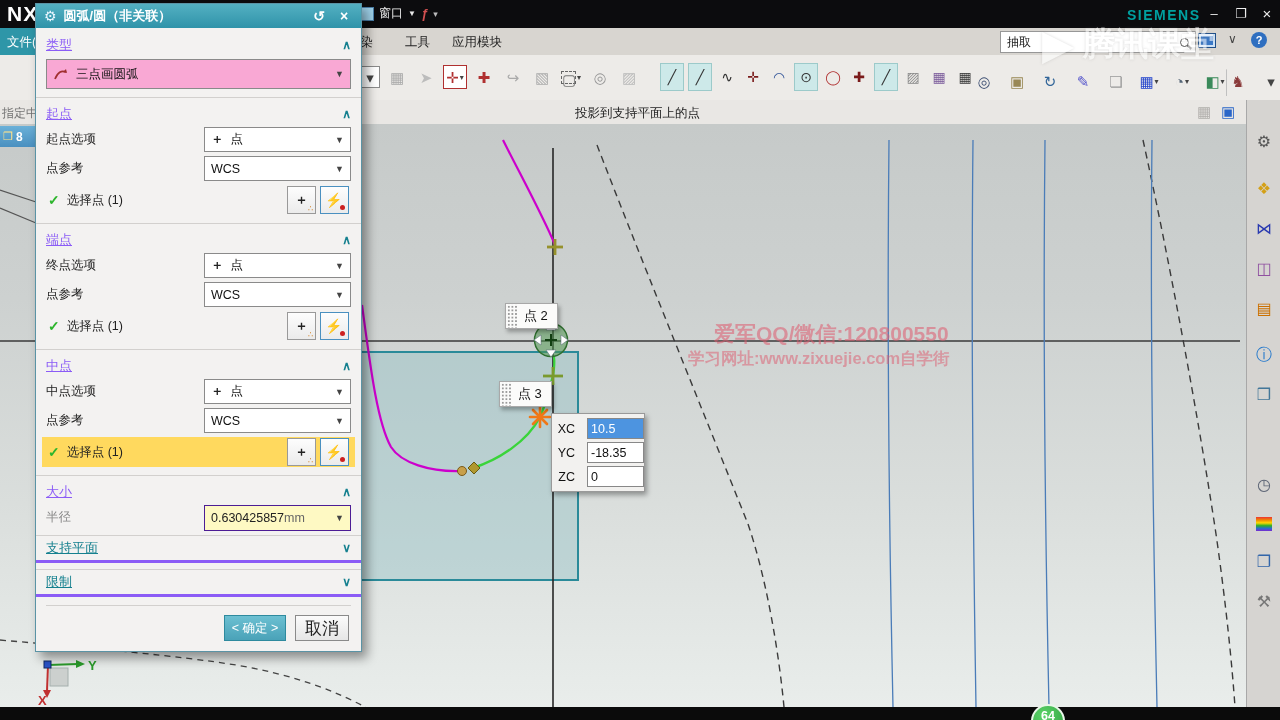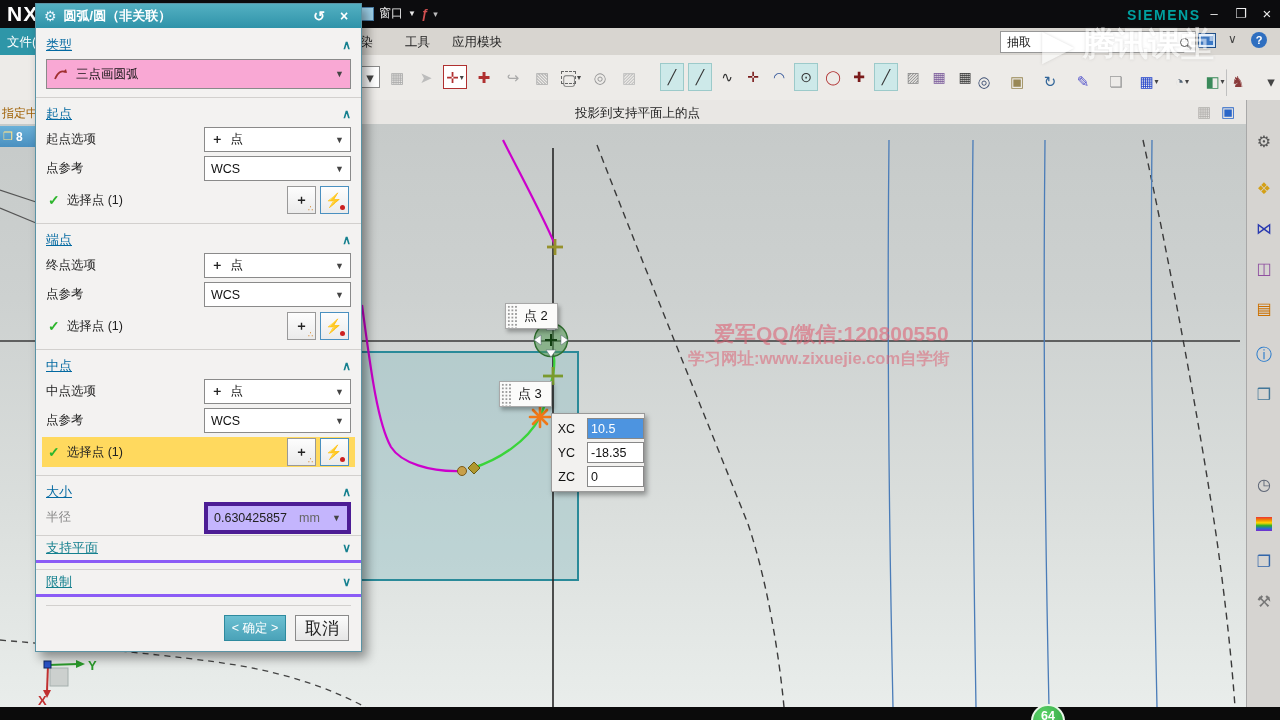--- a/index.html
+++ b/index.html
@@ -40,21 +40,21 @@
   .ricon.box{width:18px;height:20px;border:1px solid #8a8a8a;background:#fff;}
   .ricon.redbox{border:1.5px solid #b03030;background:#fff;width:22px;height:22px;}
   .ricon.dashed .g{width:13px;height:11px;border:1px dashed #666;color:transparent;}
   .ricon.sep{width:1px;height:26px;background:#c0c0c0;padding:0;}
   .snapg .ricon{width:22px;height:26px;}
   .snapg .ricon .g{font-size:14px;}
   .clip-ic{left:6px;top:60px;width:26px;height:30px;display:flex;align-items:center;justify-content:center;font-size:17px;color:#6a86a8;}
 
   
   .cuebar{left:0;top:100px;width:1246px;height:24px;background:#e9e7e4;border-bottom:1px solid #a8a8a8;}
-  .cue-left{left:2px;top:5px;width:33px;overflow:hidden;font-size:12px;color:#a16207;white-space:nowrap;}
+  .cue-left{left:2px;top:5px;width:33px;overflow:hidden;font-size:12px;color:#737373;white-space:nowrap;}
   .cue-msg{left:575px;top:5px;font-size:12.5px;color:#222;}
   .cue-ic1{left:1197px;top:3px;font-size:15px;color:#b0aeab;}
   .cue-ic2{left:1221px;top:3px;font-size:15px;color:#2a66c8;}
 
   
   .canvas{left:0;top:124px;width:1246px;height:583px;overflow:hidden;
     background:linear-gradient(180deg,#c6cac9 0%,#cdd1d0 30%,#dadedc 65%,#e9edeb 100%);}
   .canvas svg{position:absolute;left:0;top:0;}
   .sel-strip{left:0;top:126px;width:36px;height:21px;background:linear-gradient(#6ab0d8,#4a90c0);display:flex;align-items:center;gap:3px;padding-left:3px;z-index:3;}
   .sel-strip .ic{font-size:11px;color:#ffe28a;}
@@ -83,21 +83,21 @@
   .sic.rainbow .g{width:16px;height:14px;background:linear-gradient(180deg,#e33 0%,#ee8a00 22%,#ffd700 42%,#2ab02a 62%,#2a6ad0 82%,#7a2ad0 100%);color:transparent;}
 
   
   .dlg{left:35px;top:3px;width:325px;height:647px;background:#f3f2f1;border:1px solid #5a93a5;box-shadow:5px 6px 10px rgba(0,0,0,.4);z-index:6;display:flex;flex-direction:column;}
   .dlg-title{height:24px;background:linear-gradient(#53b0c2,#2f93a9);display:flex;align-items:center;padding:0 8px;gap:7px;flex:none;}
   .dlg-title .gear{color:#eaf6ff;font-size:14px;}
   .dlg-title .t{color:#fff;font-size:13px;font-weight:bold;flex:1;}
   .dlg-title .ic{color:#fff;font-size:14px;font-weight:bold;width:18px;text-align:center;}
   .dlg-body{flex:1;display:flex;flex-direction:column;padding:5px 10px 8px 10px;overflow:hidden;}
   .sec-head{display:flex;align-items:center;height:22px;margin-top:1px;}
-  .sec-head .t{color:#0369a1;font-size:13px;text-decoration:underline;}
+  .sec-head .t{color:#8b5cf6;font-size:13px;text-decoration:underline;}
   .sec-head .car{margin-left:auto;color:#15808f;font-size:12px;font-weight:bold;}
   .type-dd{height:28px;border:1px solid #8a8a8a;background:#f9a8d4;display:flex;align-items:center;padding:0 6px;margin:3px 0 2px 0;}
   .type-dd .txt{font-size:12.5px;margin-left:7px;color:#111;}
   .type-dd .car{margin-left:auto;font-size:9px;color:#444;}
   .sep{border-top:1px solid #d2d0ce;margin:6px -10px 4px -10px;}
   .frow{display:flex;align-items:center;height:25px;margin:2px 0;}
   .frow .lb{width:158px;font-size:12.5px;color:#222;}
   .dd{flex:1;height:23px;border:1px solid #8a8a8a;background:#fff;display:flex;align-items:center;padding:0 6px;font-size:12.5px;color:#111;}
   .dd .plus{font-weight:bold;margin-right:7px;color:#222;}
   .dd .car{margin-left:auto;font-size:9px;color:#444;}
@@ -105,21 +105,21 @@
   .selrow .check{color:#2db52d;font-weight:bold;font-size:14px;margin-right:7px;}
   .selrow .seltxt{font-size:12.5px;color:#222;}
   .selrow.hlrow{background:#ffd95e;margin:2px -4px;padding:0 6px;}
   .pbtns{margin-left:auto;display:flex;gap:4px;}
   .pbtn{width:27px;height:26px;border:1px solid #999;background:linear-gradient(#fdfdfd,#ebebeb);display:flex;align-items:center;justify-content:center;position:relative;}
   .pbtn .pg{font-size:13px;font-weight:bold;color:#222;}
   .pbtn .dots{position:absolute;right:2px;bottom:0px;color:#d07000;font-size:8px;}
   .pbtn.snapb{border:1px solid #4a90c0;}
   .pbtn.snapb .pg{color:#c8a000;font-size:14px;}
   .pbtn.snapb::after{content:"";position:absolute;right:3px;bottom:3px;width:5px;height:5px;border-radius:50%;background:#cc2020;}
-  .radius-box{flex:1;height:24px;border:4px solid #4c1d95;background:#c4b5fd;display:flex;align-items:center;padding:0 6px;font-size:12.5px;color:#222;gap:12px;}
+  .radius-box{flex:1;height:24px;border:1px solid #4c1d95;background:#fef9c3;display:flex;align-items:center;padding:0 6px;font-size:12.5px;color:#222;}
   .radius-box .unit{color:#666;}
   .radius-box .car{margin-left:auto;font-size:9px;color:#444;}
   .frow .lb.dim{color:#8a8a8a;}
   .band{height:24px;border-top:1px solid #d2d0ce;border-bottom:3px solid #8b5cf6;display:flex;align-items:center;margin:3px -10px 0 -10px;padding:0 10px;}
   .band .t{color:#15808f;font-size:13px;text-decoration:underline;}
   .band .car{margin-left:auto;color:#15808f;font-size:12px;font-weight:bold;}
   .dfoot{margin-top:auto;display:flex;justify-content:flex-end;gap:9px;padding:9px 2px 2px 2px;border-top:1px solid #d2d0ce;}
   .okbtn{min-width:60px;height:24px;background:linear-gradient(#6cc0d2,#4aa2b8);border:1px solid #2e8a9e;color:#fff;font-size:12.5px;display:flex;align-items:center;justify-content:center;}
   .cancelbtn{min-width:52px;height:24px;background:linear-gradient(#fbfbfb,#e6e6e6);border:1px solid #8a8a8a;color:#222;font-size:17px;display:flex;align-items:center;justify-content:center;}
 

